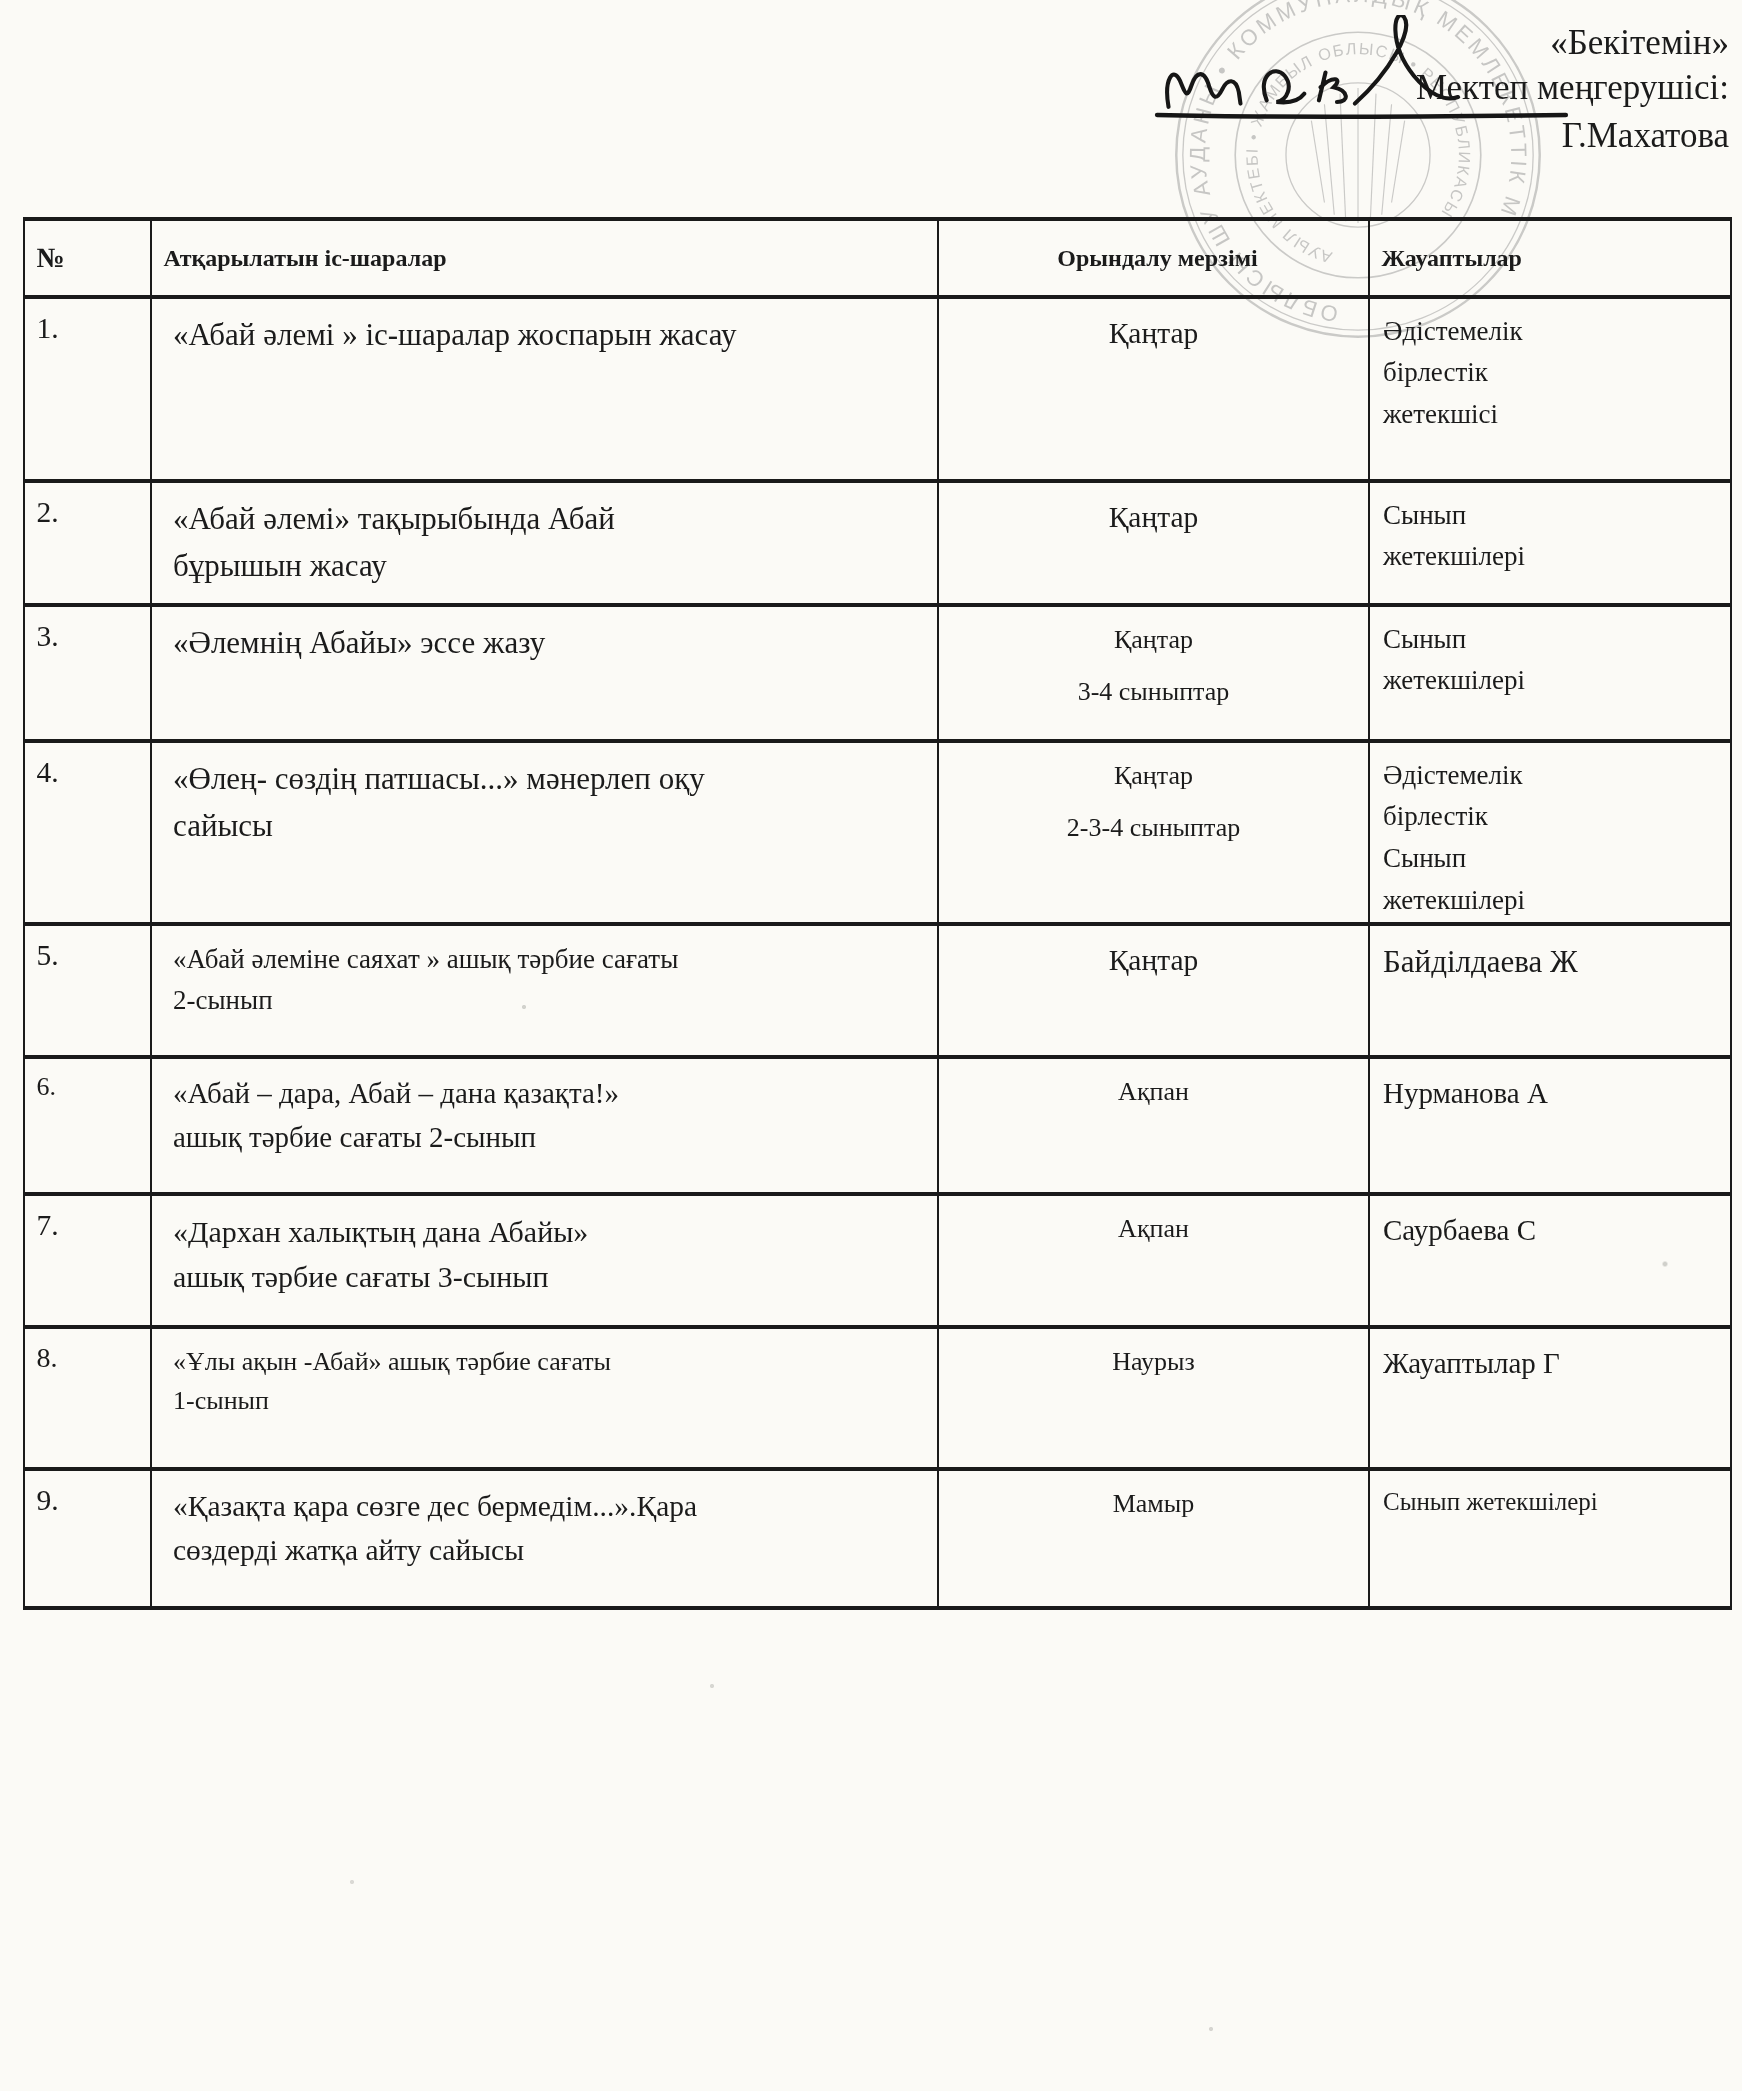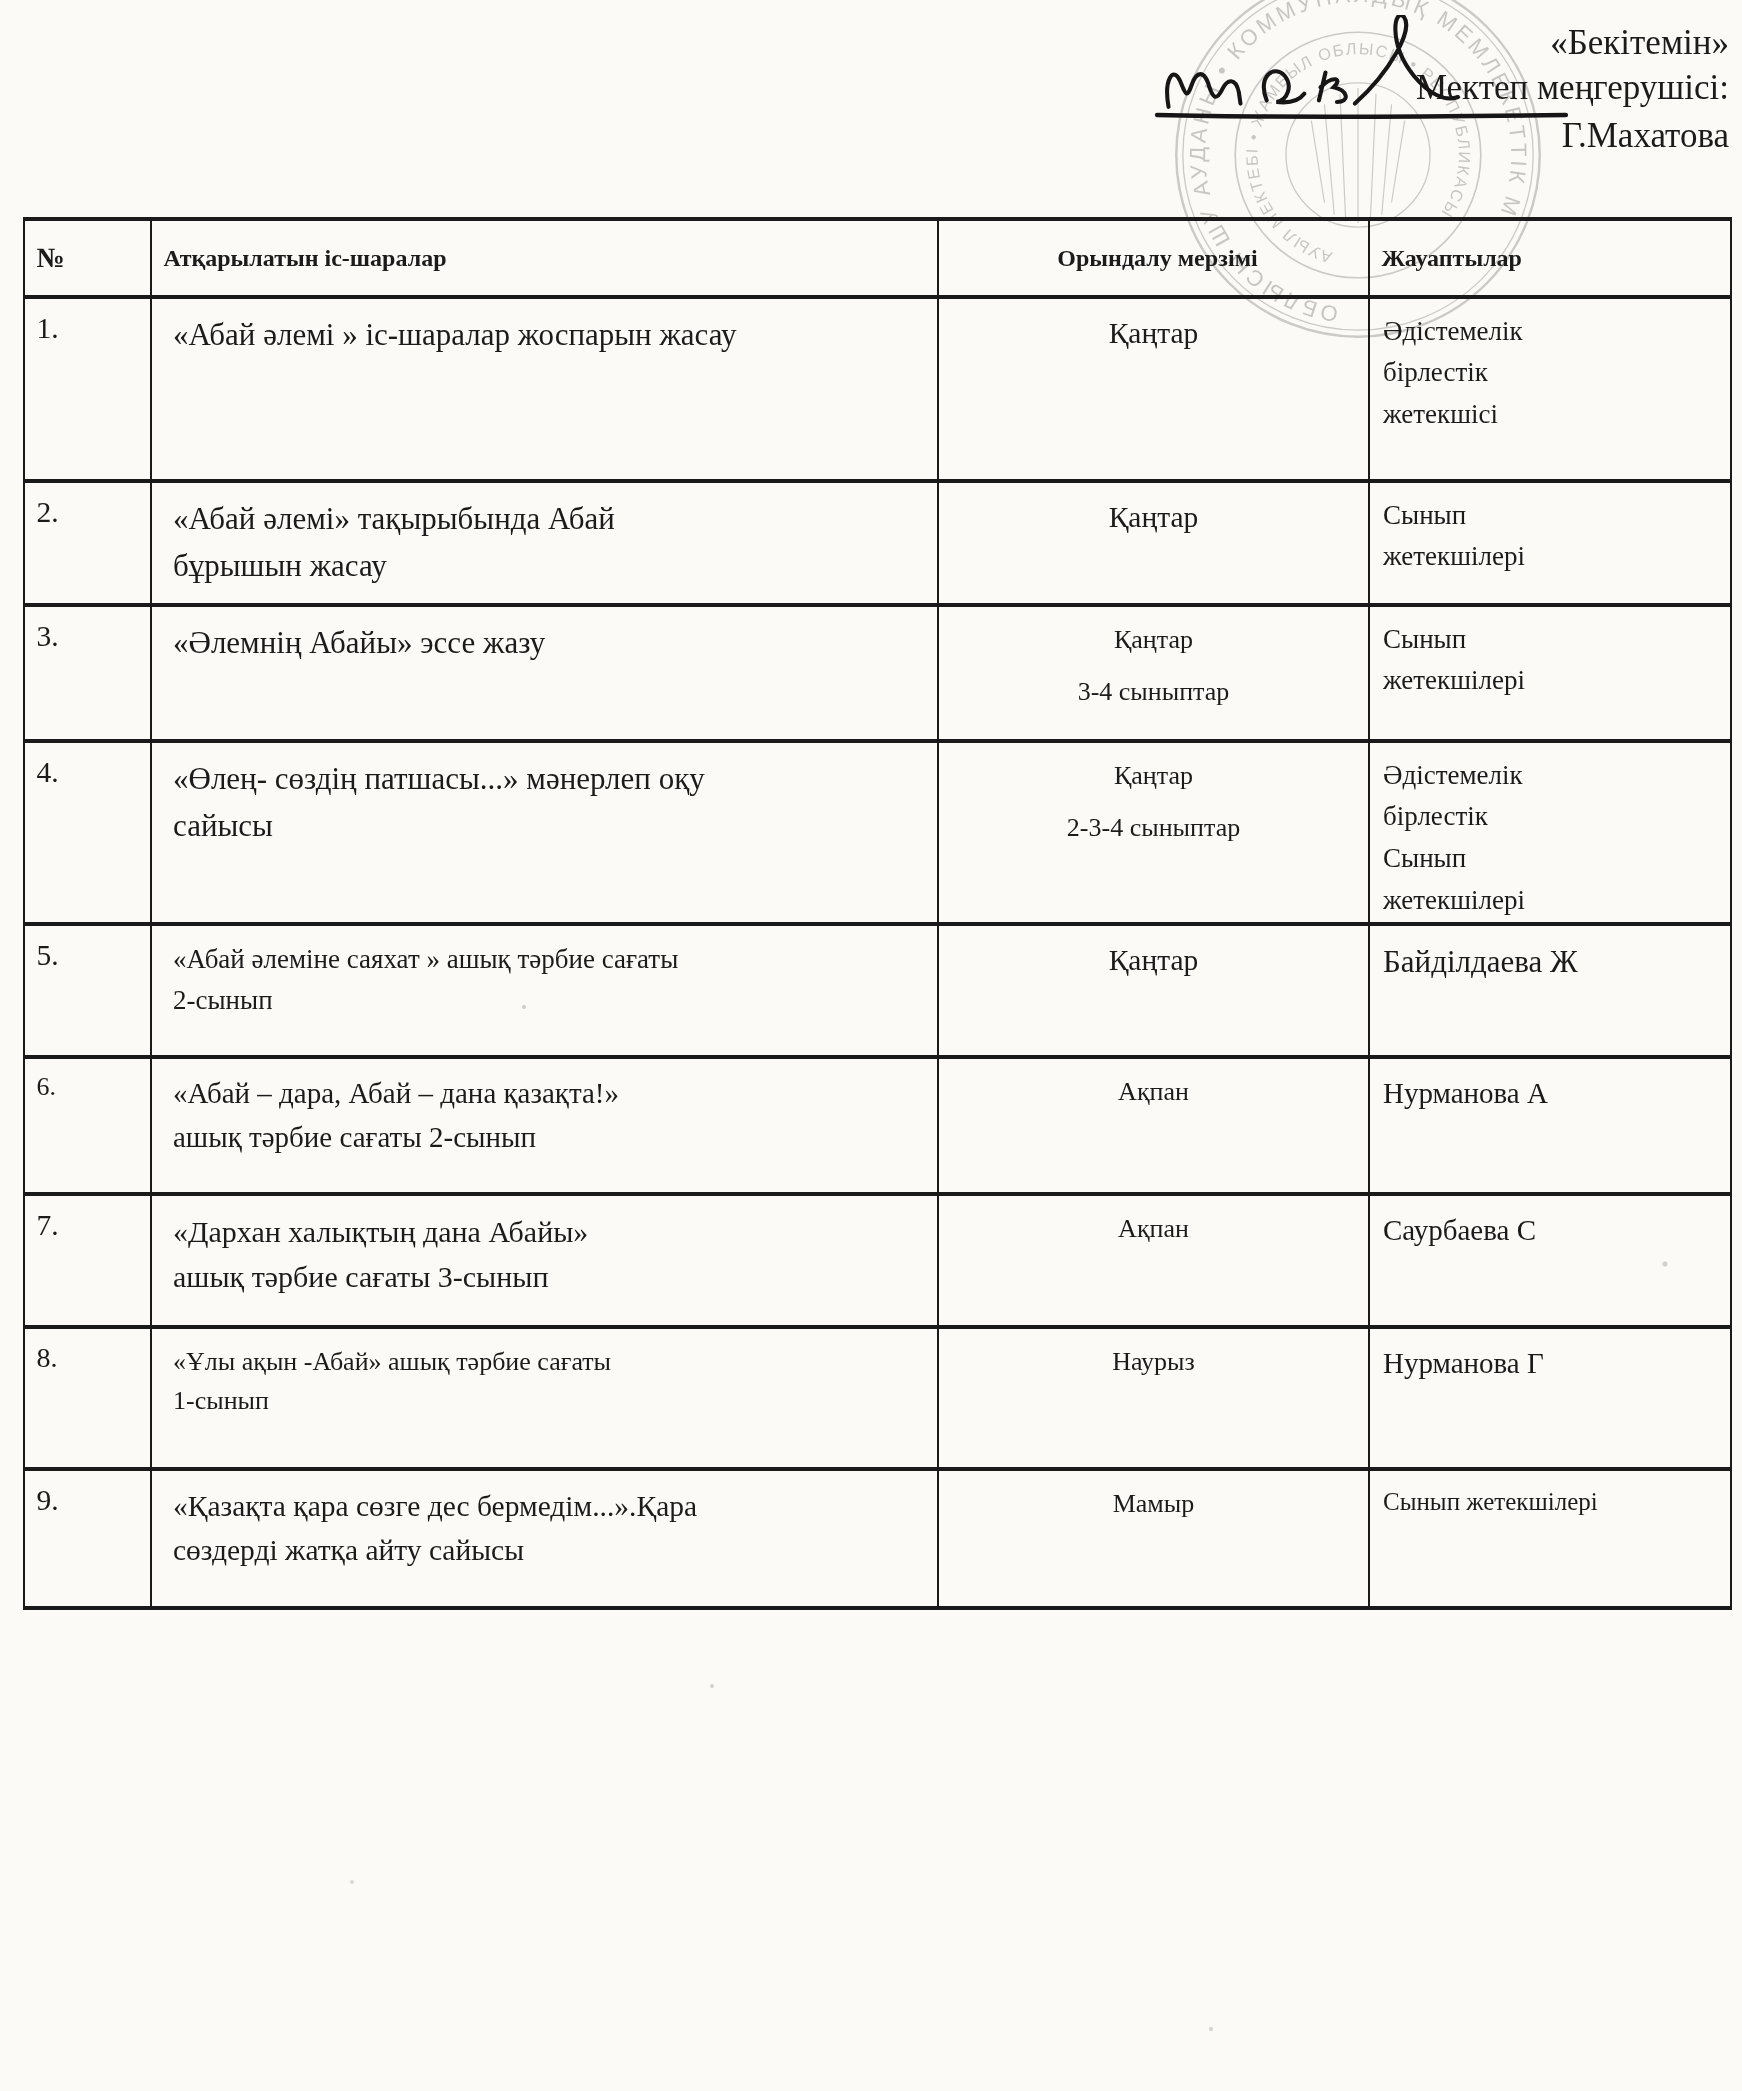--- a/index.html
+++ b/index.html
@@ -223,21 +223,21 @@
   </tr>
 
   <tr class="r8">
     <td class="c-num">8.</td>
     <td class="c-act">«Ұлы  ақын  -Абай»  ашық   тәрбие сағаты
 1-сынып</td>
     <td class="c-term">
       <div>Наурыз</div>
       <div class="term-note"></div>
     </td>
-    <td class="c-resp">Нурманова Г</td>
+    <td class="c-resp">Жауаптылар Г</td>
   </tr>
 
   <tr class="r9">
     <td class="c-num">9.</td>
     <td class="c-act">«Қазақта қара сөзге дес бермедім...».Қара
 сөздерді жатқа айту сайысы</td>
     <td class="c-term">
       <div>Мамыр</div>
       <div class="term-note"></div>
     </td>

